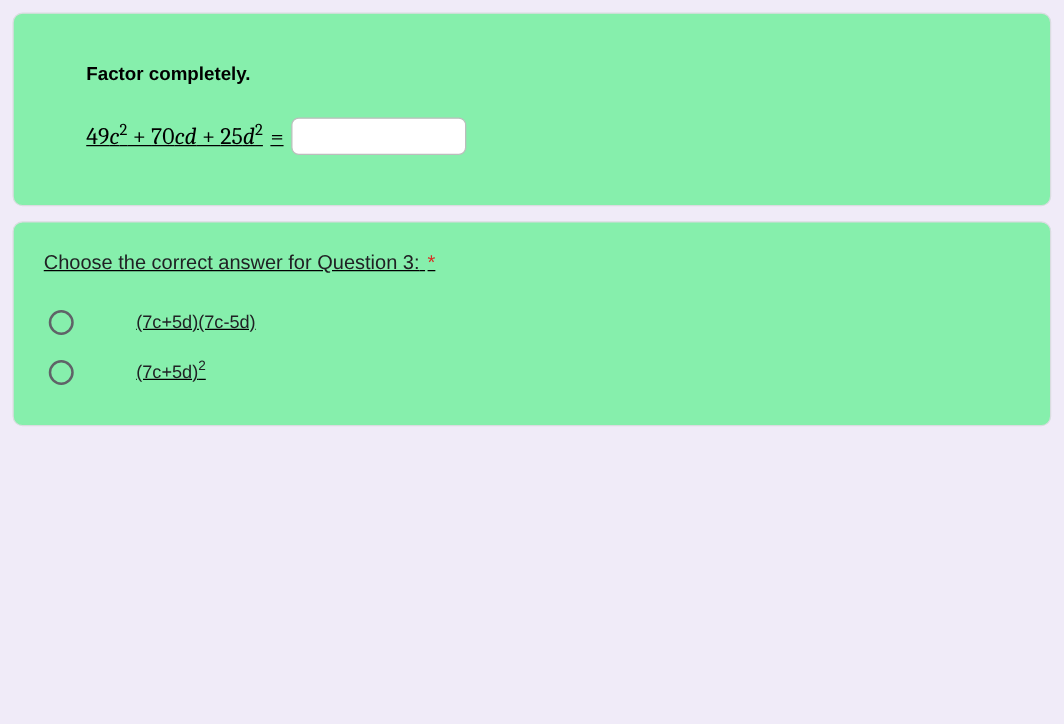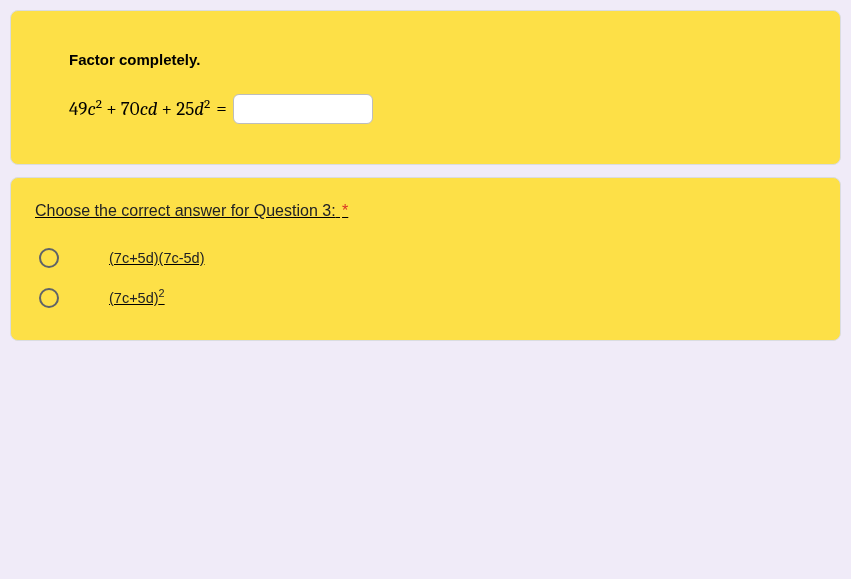--- a/index.html
+++ b/index.html
@@ -7,21 +7,21 @@
       margin: 0;
       padding: 0;
     }
     body {
       font-family: Arial, "Helvetica Neue", Helvetica, sans-serif;
       background: #f0ebf8;
       padding: 10px;
       width: 851px;
     }
     .card {
-      background: #fde047;
+      background: #86efac;
       border-radius: 8px;
       border: 1px solid #dadce0;
       margin-bottom: 12px;
       padding: 24px;
     }
     .card-1 {
       padding: 40px 30px 40px 58px;
     }
     .card-2 {
       padding: 24px 24px 16px 24px;
@@ -33,20 +33,21 @@
       color: #000;
       margin-bottom: 26px;
     }
     .math-row {
       font-family: "Cambria Math", Cambria, "Times New Roman", serif;
       font-size: 19px;
       color: #000;
       display: flex;
       align-items: center;
       flex-wrap: nowrap;
+      text-decoration: underline;
     }
     .math-term {
       white-space: nowrap;
     }
     .math-exp {
       font-size: 0.7em;
       vertical-align: super;
       line-height: 0;
     }
     .math-italic {

